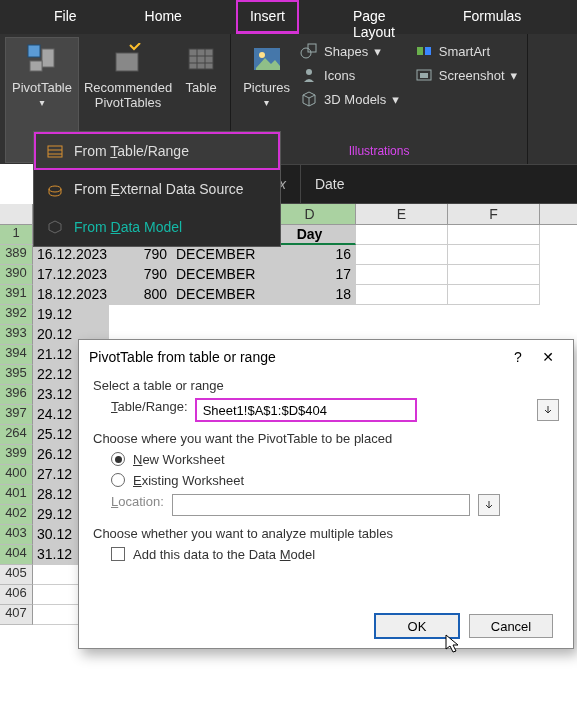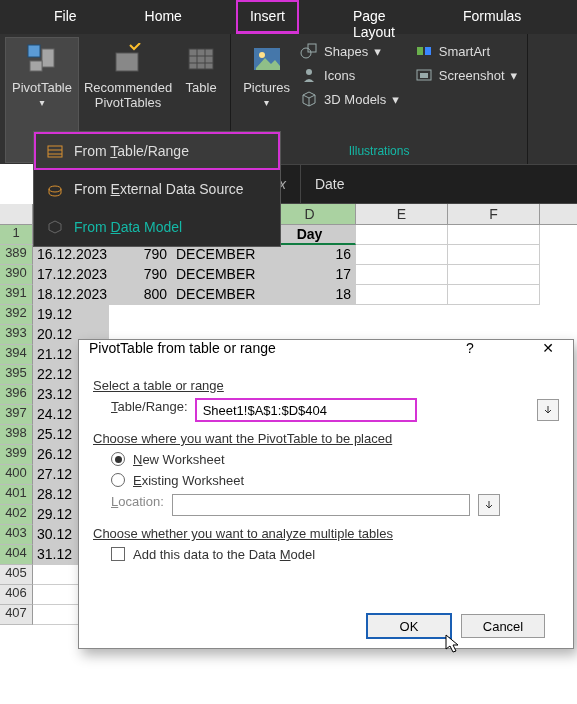--- a/index.html
+++ b/index.html
@@ -5,21 +5,21 @@
   * { box-sizing: border-box; margin: 0; padding: 0; }
   body { font-family: "Segoe UI", Arial, sans-serif; font-size: 13px; background: #fff; width: 577px; height: 704px; overflow: hidden; position: relative; }
   
   .tabbar { background: #2b2b2b; height: 34px; display: flex; color: #fff; }
   .tab { padding: 8px 14px 6px; cursor: pointer; font-size: 14px; margin-left: 40px; }
   .tab.active { border-bottom: 3px solid #d532d5; border-top: 2px solid #d532d5; border-left: 2px solid #d532d5; border-right: 2px solid #d532d5; padding: 6px 12px 3px; }
   
   .ribbon { background: #323232; height: 130px; display: flex; color: #ddd; }
   .rgroup { border-right: 1px solid #1a1a1a; padding: 4px 6px 2px; display: flex; flex-direction: column; align-items: center; }
   .rgroup .items { display: flex; flex: 1; }
-  .rgroup .glabel { font-size: 12px; color: #14b8a6; text-align:center; padding-bottom:4px;}
+  .rgroup .glabel { font-size: 12px; color: #d946ef; text-align:center; padding-bottom:4px;}
   .rbutton { display:flex; flex-direction:column; align-items:center; justify-content:flex-start; text-align:center; padding:4px 6px 0; font-size: 13px; cursor:pointer; }
   .rbutton .ic { width:34px; height:34px; margin-bottom:4px; display:flex; align-items:center; justify-content:center; }
   .rbutton.sel { background:#474747; outline:1px solid #555;}
   .rbutton .chev { font-size:10px; margin-top:2px; }
   .stack { display:flex; flex-direction:column; gap:2px; padding-top:2px; }
   .stack .row { display:flex; align-items:center; gap:6px; font-size:13px; cursor:pointer; padding:2px 4px;}
   .stack .si { width:18px; height:18px; display:flex; align-items:center; justify-content:center;}
   
   .submenu { position:absolute; top:131px; left:13px; width:248px; background:#2b2b2b; color:#ddd; z-index:5; border:1px solid #555;margin-left:20px; }
   .submenu .mi { display:flex; align-items:center; gap:10px; padding:10px 12px; font-size:14px; cursor:pointer;}
@@ -38,34 +38,34 @@
   .row { display:flex; }
   .rowhead { width:33px; text-align:center; background:#e6e6e6; border-right:1px solid #999; border-bottom:1px solid #bbb; font-size:13px; color:#333;}
   .rowhead.sel { background:#aad2a1;}
   .cell { border-right:1px solid #ccc; border-bottom:1px solid #ccc; padding:1px 4px; font-size:14px; height:20px; overflow:hidden;}
   .cell.sel { background:#ccc; }
   .cell.hdr { background:#ccc; font-weight:bold; text-align:center; border-bottom:2px solid #107c41; }
   .cell.num { text-align:right; }
   .colA{width:76px}.colB{width:63px}.colC{width:92px}.colD{width:92px}.colE{width:92px}.colF{width:92px}
   
   .dialog { position:absolute; top:339px; left:78px; width:496px; height:310px; background:#fff; border:1px solid #888; box-shadow:4px 6px 12px rgba(0,0,0,0.3); z-index:10;}
-  .dlgtitle { display:flex; padding:0 10px; height:34px; font-size:14px;gap:48px;}
+  .dlgtitle { display:flex; align-items:center; padding:0 10px; height:34px; font-size:14px;}
   .dlgtitle .t { flex:1;}
   .dlgtitle .hbtn { width:30px; text-align:center; font-size:14px; cursor:pointer;}
   .dlgbody { padding:4px 14px 10px; font-size:13px; color:#333;}
   .dlgbody .sec { margin-bottom:10px;}
-  .dlgbody .secl { margin-bottom:6px;text-decoration:underline; }
+  .dlgbody .secl { margin-bottom:6px; }
   .indent { margin-left:18px; display:flex; gap:8px; margin-bottom:6px;}
   .textinput { border:1px solid #999; padding:2px 6px; font-size:13px; height:22px; background:#fff;}
   .textinput.hl { outline:2px solid #d532d5; outline-offset:-1px;}
   .rangebtn { width:22px; height:22px; border:1px solid #999; background:#f4f4f4; cursor:pointer; display:flex; align-items:center; justify-content:center; font-size:12px;}
   .radio { width:14px; height:14px; border:1px solid #666; border-radius:50%; display:inline-flex; align-items:center; justify-content:center;}
   .radio.checked::after { content:""; width:7px; height:7px; background:#333; border-radius:50%;}
   .check { width:14px; height:14px; border:1px solid #666;}
-  .dlgbtns { position:absolute; bottom:10px; right:28px; display:flex; gap:10px;align-items:center;}
+  .dlgbtns { position:absolute; bottom:10px; right:20px; display:flex; gap:10px;align-items:center;}
   .btn { width:84px; height:24px; border:1px solid #999; background:#efefef; font-size:13px; cursor:pointer; display:flex; align-items:center; justify-content:center;}
   .btn.primary { border:1px solid #1a5fb4; outline:1px solid #1a5fb4;}
   
   .cursor { position:absolute; top:634px; left:445px; z-index:20; pointer-events:none;}
   
   u.acc { text-decoration: underline; }
 </style>
 </head>
 <body>
 
@@ -287,21 +287,21 @@
       </div>
       <div class="row">
         <div class="rowhead sel">396</div>
         <div class="cell colA sel">23.12</div>
       </div>
       <div class="row">
         <div class="rowhead sel">397</div>
         <div class="cell colA sel">24.12</div>
       </div>
       <div class="row">
-        <div class="rowhead sel">398</div>
+        <div class="rowhead sel">264</div>
         <div class="cell colA sel">25.12</div>
       </div>
       <div class="row">
         <div class="rowhead sel">399</div>
         <div class="cell colA sel">26.12</div>
       </div>
       <div class="row">
         <div class="rowhead sel">400</div>
         <div class="cell colA sel">27.12</div>
       </div>

